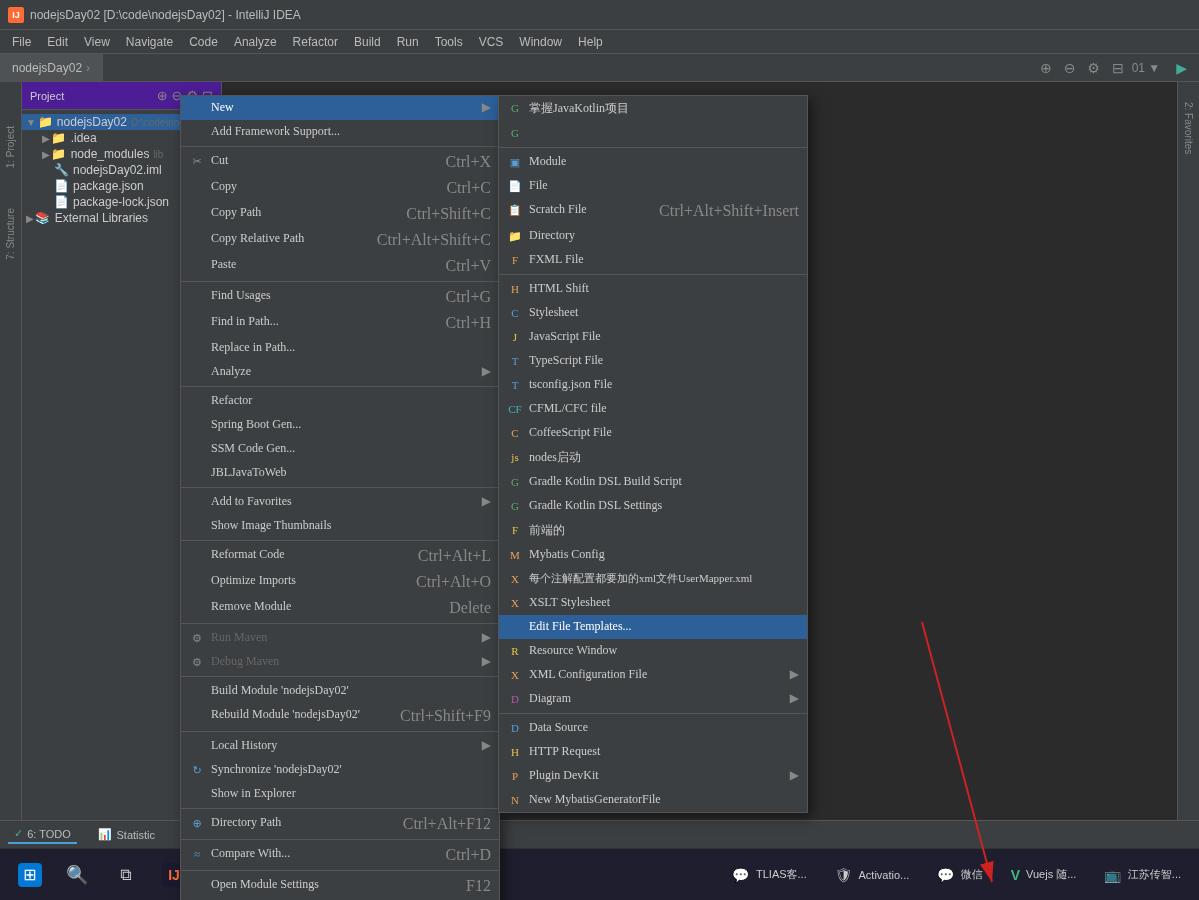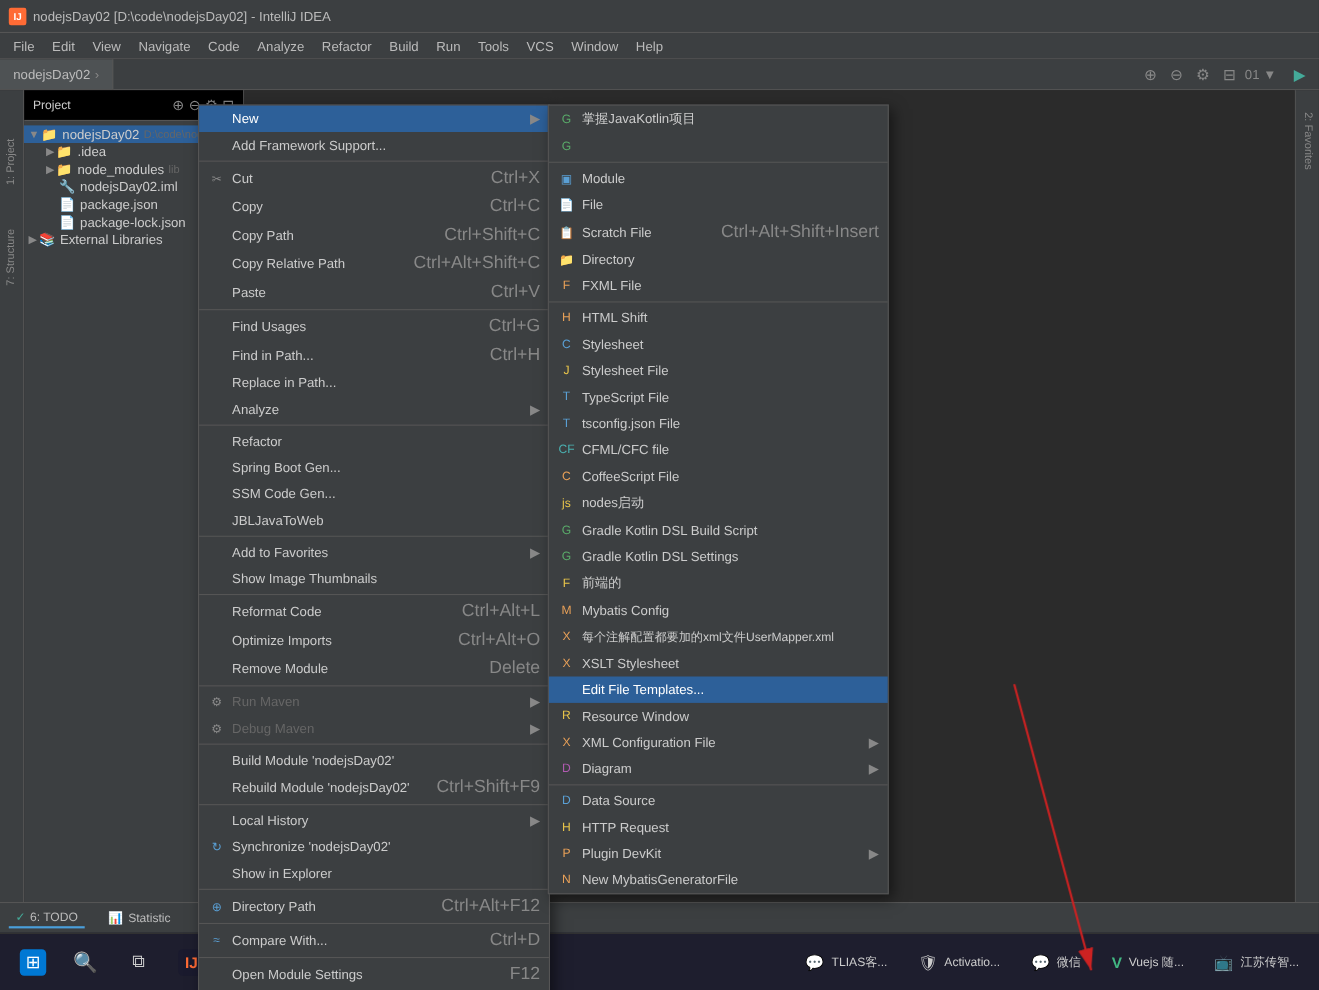--- a/index.html
+++ b/index.html
@@ -104,21 +104,21 @@
 
     
     .project-panel {
       width: 200px;
       background: #3c3f41;
       border-right: 1px solid #555;
       display: flex;
       flex-direction: column;
     }
     .panel-header {
-      background: #000000;
+      background: #4c1d95;
       padding: 4px 8px;
       color: #ccc;
       font-size: 11px;
       display: flex;
       align-items: center;
       justify-content: space-between;
       border-bottom: 1px solid #555;
       height: 28px;
     }
     .panel-header-icons {
@@ -230,26 +230,26 @@
       left: 180px;
       width: 320px;
       background: #3c3f41;
       border: 1px solid #555;
       box-shadow: 4px 4px 12px rgba(0,0,0,0.5);
       z-index: 100;
       font-size: 12px;
     }
     .ctx-item {
       display: flex;
-      align-items: center;
       padding: 4px 8px;
       color: #ccc;
       cursor: pointer;
       white-space: nowrap;
       position: relative;
+      font-family: Liberation Serif, serif;
     }
     .ctx-item.highlighted { background: #2d6099; color: white; }
     .ctx-item.disabled { color: #666; }
     .ctx-item-label { flex: 1; }
     .ctx-shortcut { color: #888; font-size: 16px; margin-left: 20px; }
     .ctx-arrow { color: #888; margin-left: 4px; }
     .ctx-separator { height: 1px; background: #555; margin: 2px 0; }
     .ctx-icon { width: 16px; height: 16px; margin-right: 6px; display: inline-flex; align-items: center; justify-content: center; font-size: 11px; }
 
     
@@ -595,21 +595,21 @@
   <div class="ctx-item">
     <span class="ctx-icon icon-orange">H</span>
     <span class="ctx-item-label">HTML Shift</span>
   </div>
   <div class="ctx-item">
     <span class="ctx-icon icon-blue">C</span>
     <span class="ctx-item-label">Stylesheet</span>
   </div>
   <div class="ctx-item">
     <span class="ctx-icon icon-yellow">J</span>
-    <span class="ctx-item-label">Stylesheet File</span>
+    <span class="ctx-item-label">JavaScript File</span>
   </div>
   <div class="ctx-item">
     <span class="ctx-icon icon-blue">T</span>
     <span class="ctx-item-label">TypeScript File</span>
   </div>
   <div class="ctx-item">
     <span class="ctx-icon icon-blue">T</span>
     <span class="ctx-item-label">tsconfig.json File</span>
   </div>
   <div class="ctx-item">

